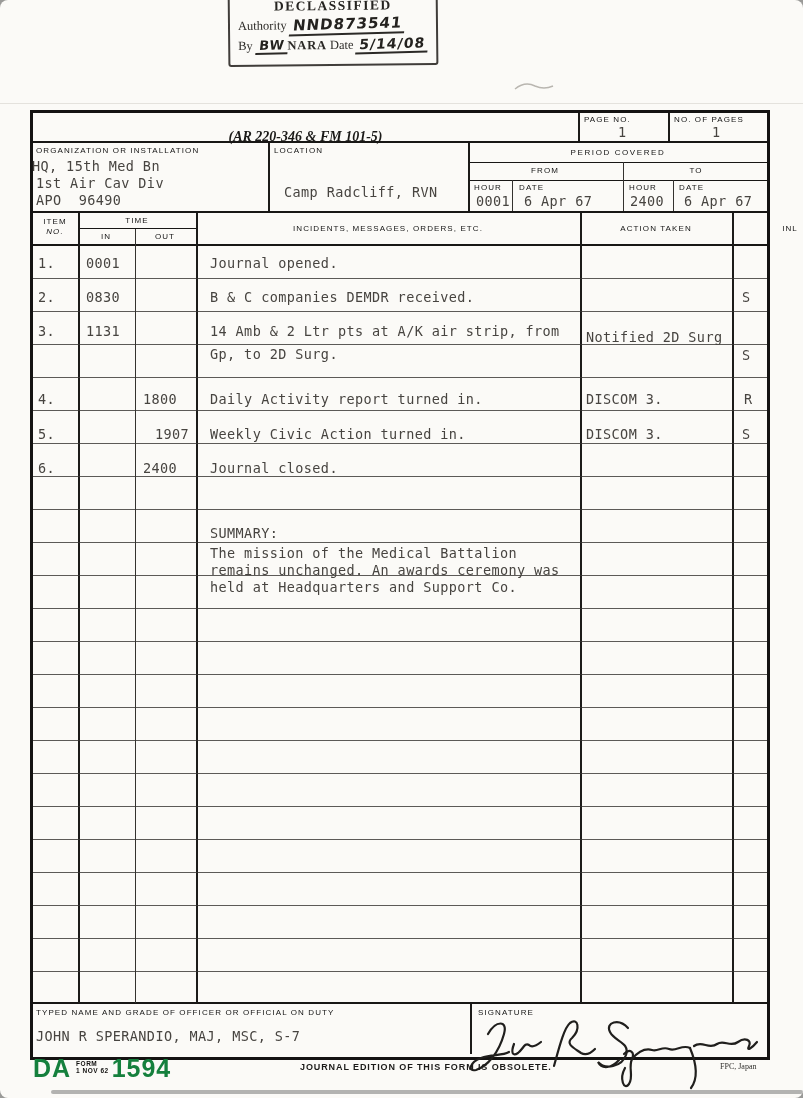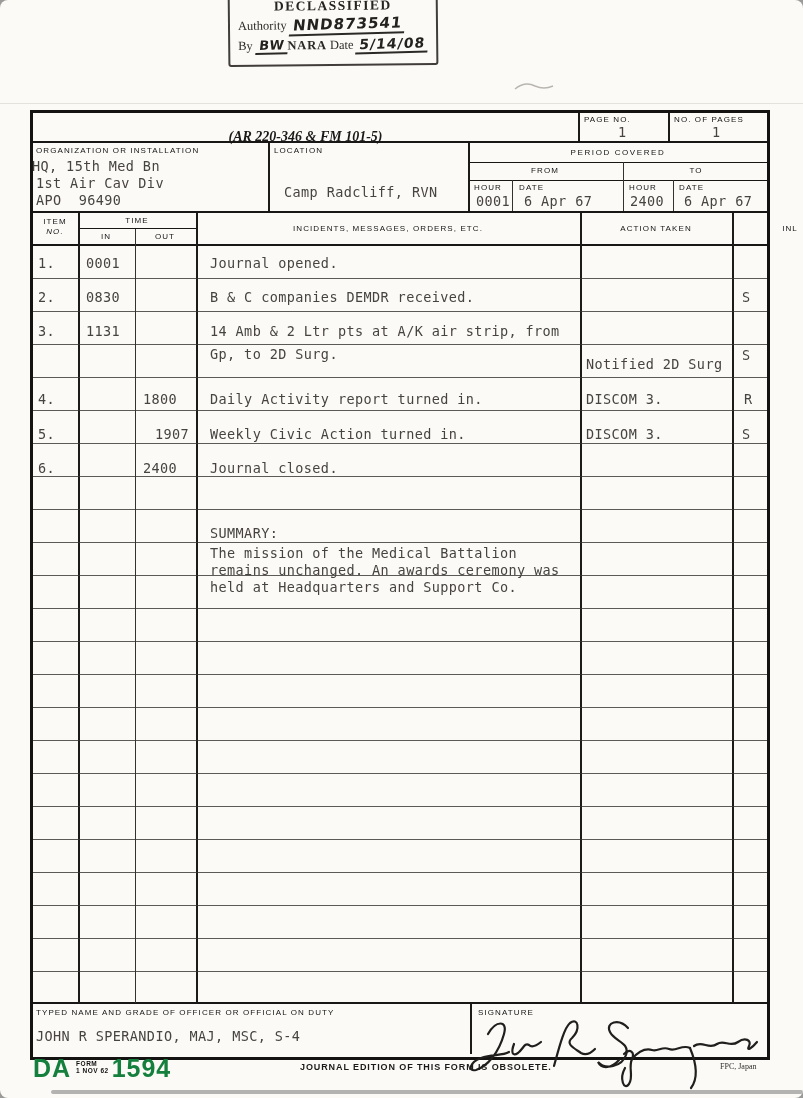--- a/index.html
+++ b/index.html
@@ -150,21 +150,21 @@
       <span class="tw" style="left:210px;top:289px;">B &amp; C companies DEMDR received.</span>
       <span class="tw" style="left:742px;top:289px;">S</span>
     </div>
     <div>
       <span class="tw" style="left:38px;top:323px;">3.</span>
       <span class="tw" style="left:86px;top:323px;">1131</span>
       <span class="tw" style="left:210px;top:323px;">14 Amb &amp; 2 Ltr pts at A/K air strip, from</span>
     </div>
     <div>
       <span class="tw" style="left:210px;top:346px;">Gp, to 2D Surg.</span>
-      <span class="tw" style="left:586px;top:356px;">Notified 2D Surg</span>
+      <span class="tw" style="left:586px;top:329px;">Notified 2D Surg</span>
       <span class="tw" style="left:742px;top:347px;">S</span>
     </div>
     <div>
       <span class="tw" style="left:38px;top:391px;">4.</span>
       <span class="tw" style="left:143px;top:391px;">1800</span>
       <span class="tw" style="left:210px;top:391px;">Daily Activity report turned in.</span>
       <span class="tw" style="left:586px;top:391px;">DISCOM 3.</span>
       <span class="tw" style="left:744px;top:391px;">R</span>
     </div>
     <div>
@@ -181,21 +181,21 @@
     </div>
     <div>
       <span class="tw" style="left:210px;top:525px;">SUMMARY:</span>
       <span class="tw" style="left:210px;top:545px;">The mission of the Medical Battalion</span>
       <span class="tw" style="left:210px;top:562px;">remains unchanged. An awards ceremony was</span>
       <span class="tw" style="left:210px;top:579px;">held at Headquarters and Support Co.</span>
     </div>
   </div>
 
   <div class="lbl" style="left:36px;top:1008px;">TYPED NAME AND GRADE OF OFFICER OR OFFICIAL ON DUTY</div>
-  <div class="tw" style="left:36px;top:1028px;">JOHN R SPERANDIO, MAJ, MSC, S-4</div>
+  <div class="tw" style="left:36px;top:1028px;">JOHN R SPERANDIO, MAJ, MSC, S-7</div>
   <div class="lbl" style="left:478px;top:1008px;">SIGNATURE</div>
 
   <svg style="left:462px;top:1012px;" width="300" height="80" aria-label="John R Sperandio">
     <g fill="none" stroke="#201f1d" stroke-width="2.2" stroke-linecap="round">
       <path d="M 26 22 C 34 8 46 8 42 22 C 37 40 26 54 14 58 C 5 60 8 50 19 46 C 30 42 40 44 47 40"></path>
       <path d="M 52 32 C 49 40 50 45 56 41 C 61 37 63 30 67 33 C 70 36 74 34 79 30"></path>
       <path d="M 92 54 C 97 36 102 16 108 11 C 116 5 119 17 110 26 C 103 32 112 36 119 41 C 124 44 129 41 133 37"></path>
       <path d="M 166 16 C 157 6 143 10 148 20 C 153 30 168 30 164 43 C 160 55 143 58 136 50 C 140 58 150 56 157 48"></path>
       <path d="M 162 42 C 168 36 173 40 170 47 C 166 56 172 64 167 72 C 162 79 157 67 163 56"></path>
       <path d="M 170 47 C 176 40 183 36 190 38 C 196 40 200 34 207 37 C 214 40 220 32 228 36"></path>

